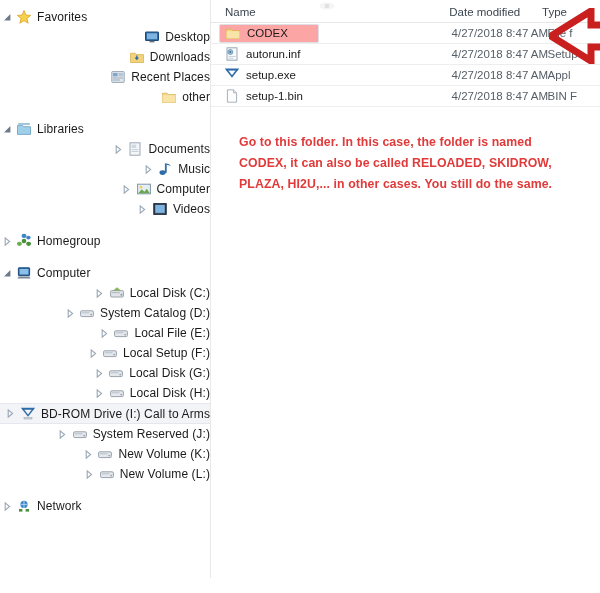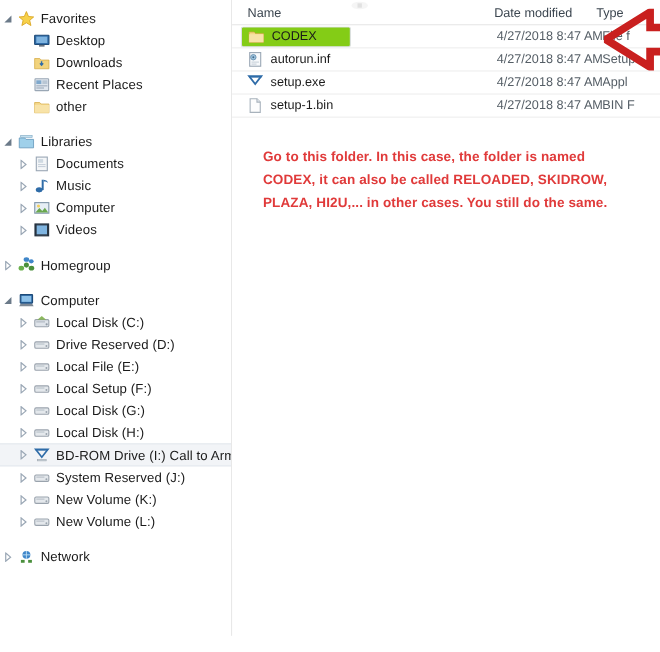--- a/index.html
+++ b/index.html
@@ -43,21 +43,21 @@
     width: 14px; min-width: 14px;
     display: flex; align-items: center; justify-content: center;
   }
   .twisty svg { display: block; }
   .nav-icon {
     width: 20px; min-width: 20px;
     display: flex; align-items: center; justify-content: center;
   }
   .nav-label { padding-left: 3px; letter-spacing: 0.1px; }
   .spacer-sm { height: 12px; }
-  .indent-1 { padding-left: 14px; }
+  .indent-1 { padding-left: 14px; justify-content: flex-end; }
 
   
   #filepane {
     position: absolute; left: 211px; top: 0;
     width: 389px; height: 499px;
     background: #ffffff;
     overflow: hidden;
   }
   #col-header {
     position: relative;
@@ -102,21 +102,21 @@
   }
   .file-row .fdate { width: 96px; color: #555e66; margin-left: 24px; }
   .file-row .ftype { width: 60px; color: #555e66; overflow: hidden; }
   .file-icon {
     width: 18px; min-width: 18px;
     display: flex; align-items: center; justify-content: center;
     margin-right: 5px;
   }
   .file-row.selected .fname-box {
     display: flex; align-items: center;
-    background: #84cc16;
+    background: #fca5a5;
     border: 1px solid #dcdfe4;
     border-radius: 2px;
     height: 19px;
     padding-left: 4px;
     padding-right: 30px;
     margin-left: -4px;
   }
 
   
   #red-arrow {
@@ -333,21 +333,21 @@
             <path d="M2.2 0.8L6.6 4.5L2.2 8.2z" fill="none" stroke="#9aa7b5" stroke-width="1.1"></path>
           </svg>
         </span>
         <span class="nav-icon">
           <svg width="16" height="16" viewBox="0 0 16 16">
             <rect x="1.6" y="5.8" width="12.8" height="5.8" rx="1.2" fill="#e4e8ec" stroke="#9aa3ad"></rect>
             <rect x="3" y="7.2" width="7.4" height="1.1" fill="#bcc4cc"></rect>
             <circle cx="12.2" cy="9.6" r="0.9" fill="#9aa3ad"></circle>
           </svg>
         </span>
-        <span class="nav-label">Drive Reserved (D:)</span>
+        <span class="nav-label">System Catalog (D:)</span>
       </div>
       <div class="nav-row indent-1">
         <span class="twisty">
           <svg width="9" height="9" viewBox="0 0 9 9">
             <path d="M2.2 0.8L6.6 4.5L2.2 8.2z" fill="none" stroke="#9aa7b5" stroke-width="1.1"></path>
           </svg>
         </span>
         <span class="nav-icon">
           <svg width="16" height="16" viewBox="0 0 16 16">
             <rect x="1.6" y="5.8" width="12.8" height="5.8" rx="1.2" fill="#e4e8ec" stroke="#9aa3ad"></rect>

